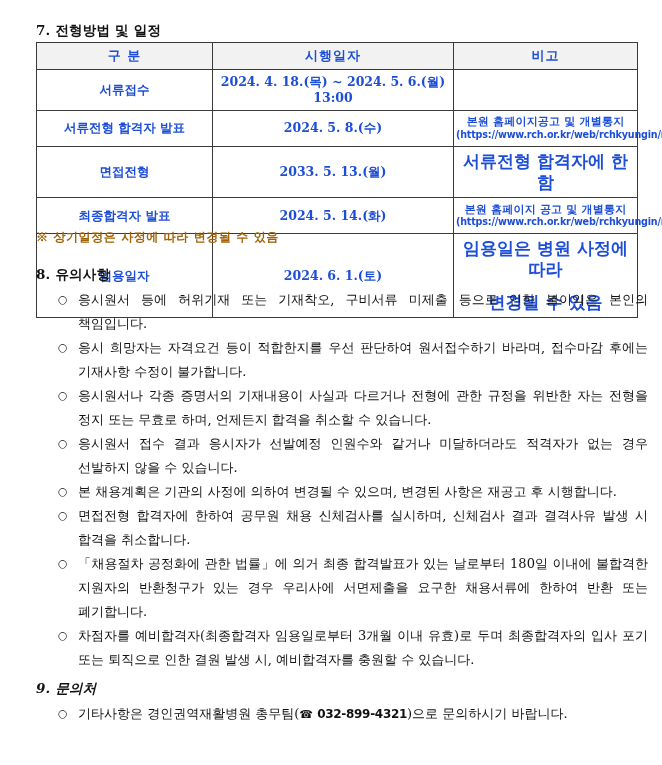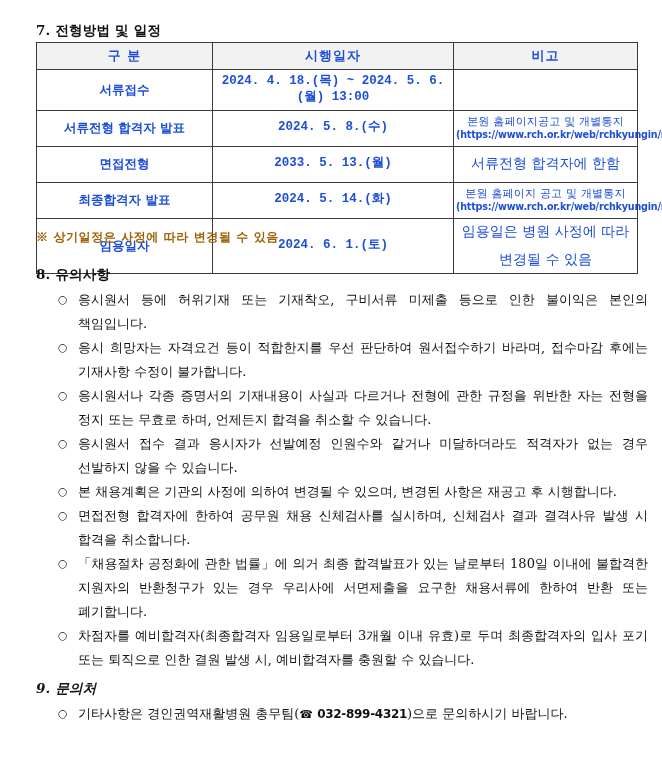--- a/index.html
+++ b/index.html
@@ -60,31 +60,31 @@
     background: #f2f2f2;
     font-size: 13px;
     letter-spacing: 1px;
     padding: 5px 2px;
   }
   col.c-division { width: 176px; }
   col.c-date     { width: 241px; }
   col.c-note     { width: 184px; }
 
   .cell-division { height: 27px; }
-  .cell-date     { font-weight: 700; font-family: Liberation Mono, monospace; }
-  .note-line1 { display: block; font-size: 11px; font-weight: 400; letter-spacing: 0.2px;}
+  .cell-date     { font-weight: 700; }
+  .note-line1 { display: block; font-size: 11px; font-weight: 700; letter-spacing: 0.2px;}
   .note-url {
     display: block;
     font-size: 9.6px;
     font-weight: 700;
     letter-spacing: -0.2px;
     font-family: "DejaVu Sans", "Liberation Sans", sans-serif;
     white-space: nowrap;
   }
-  .note-plain { display: block; font-size: 14px; font-weight: 400; }
+  .note-plain { display: block; font-size: 17px; font-weight: 700; }
   .note-plain + .note-plain { margin-top: 11px; }
   .note-empty { height: 26px; }
 
   
   #table-remark {
     position: absolute;
     left: 36px;
     top: 229px;
     font-size: 12px;
     font-weight: 700;

